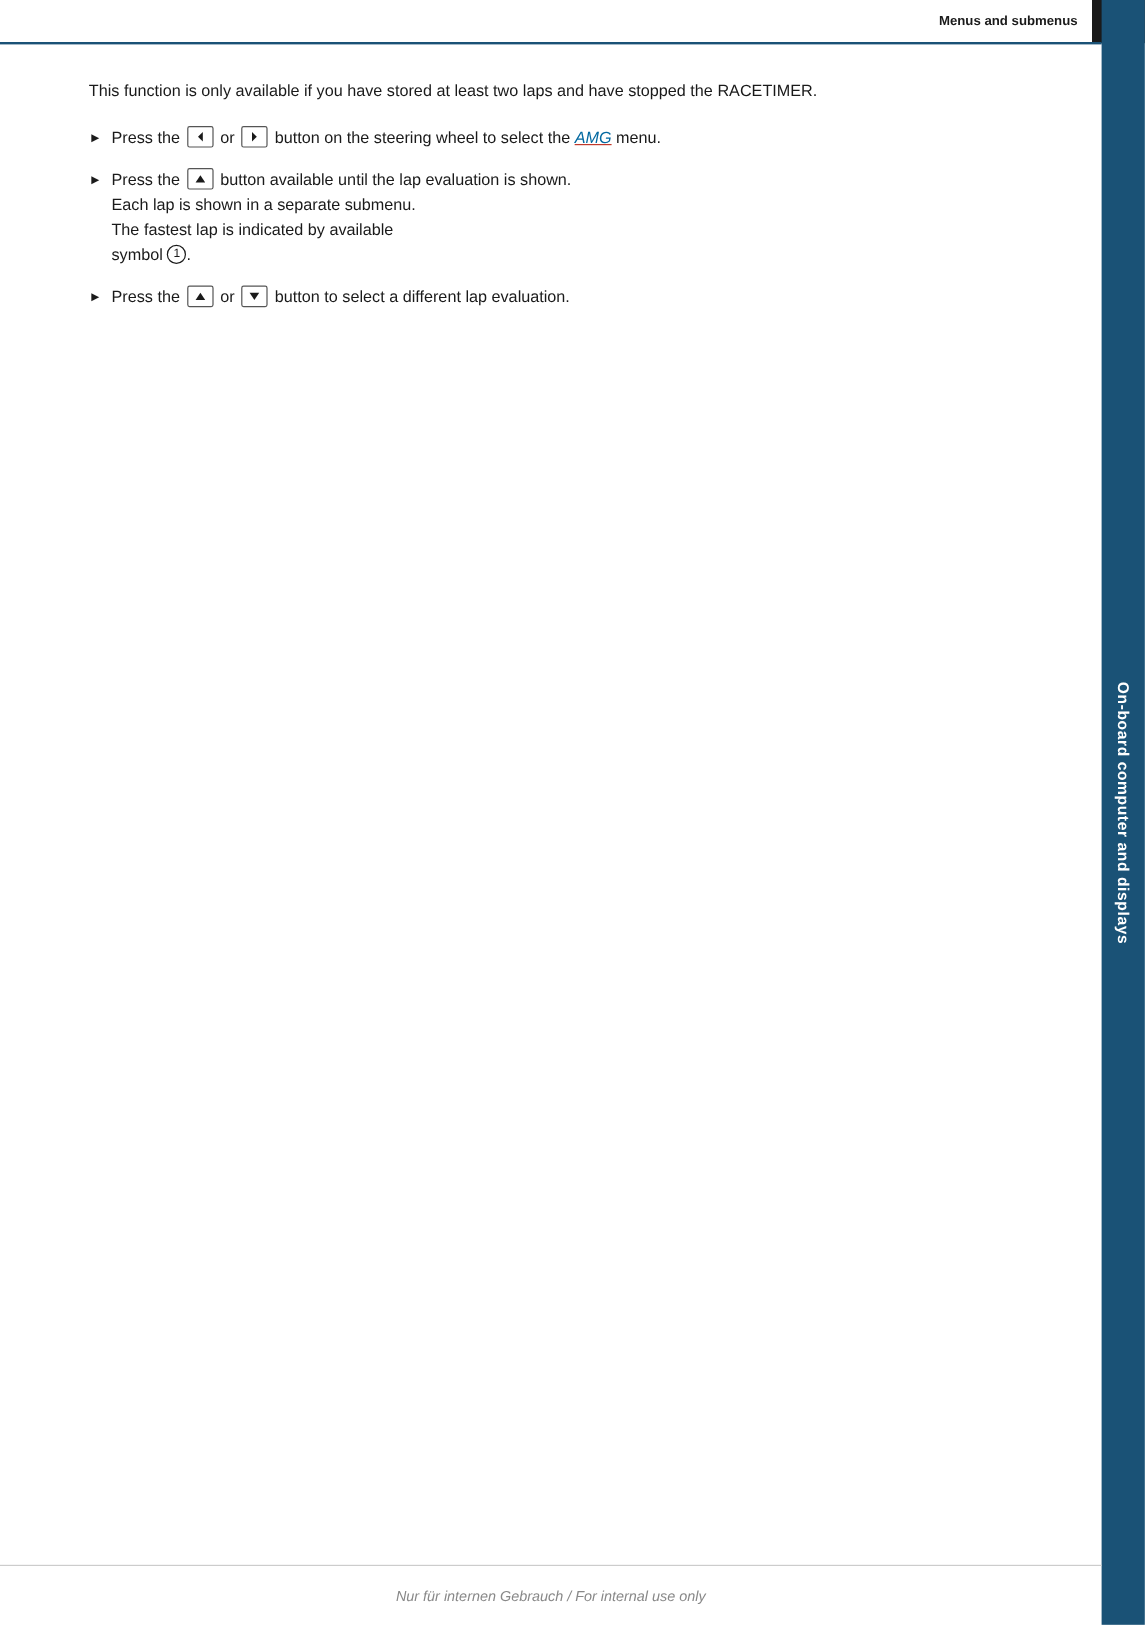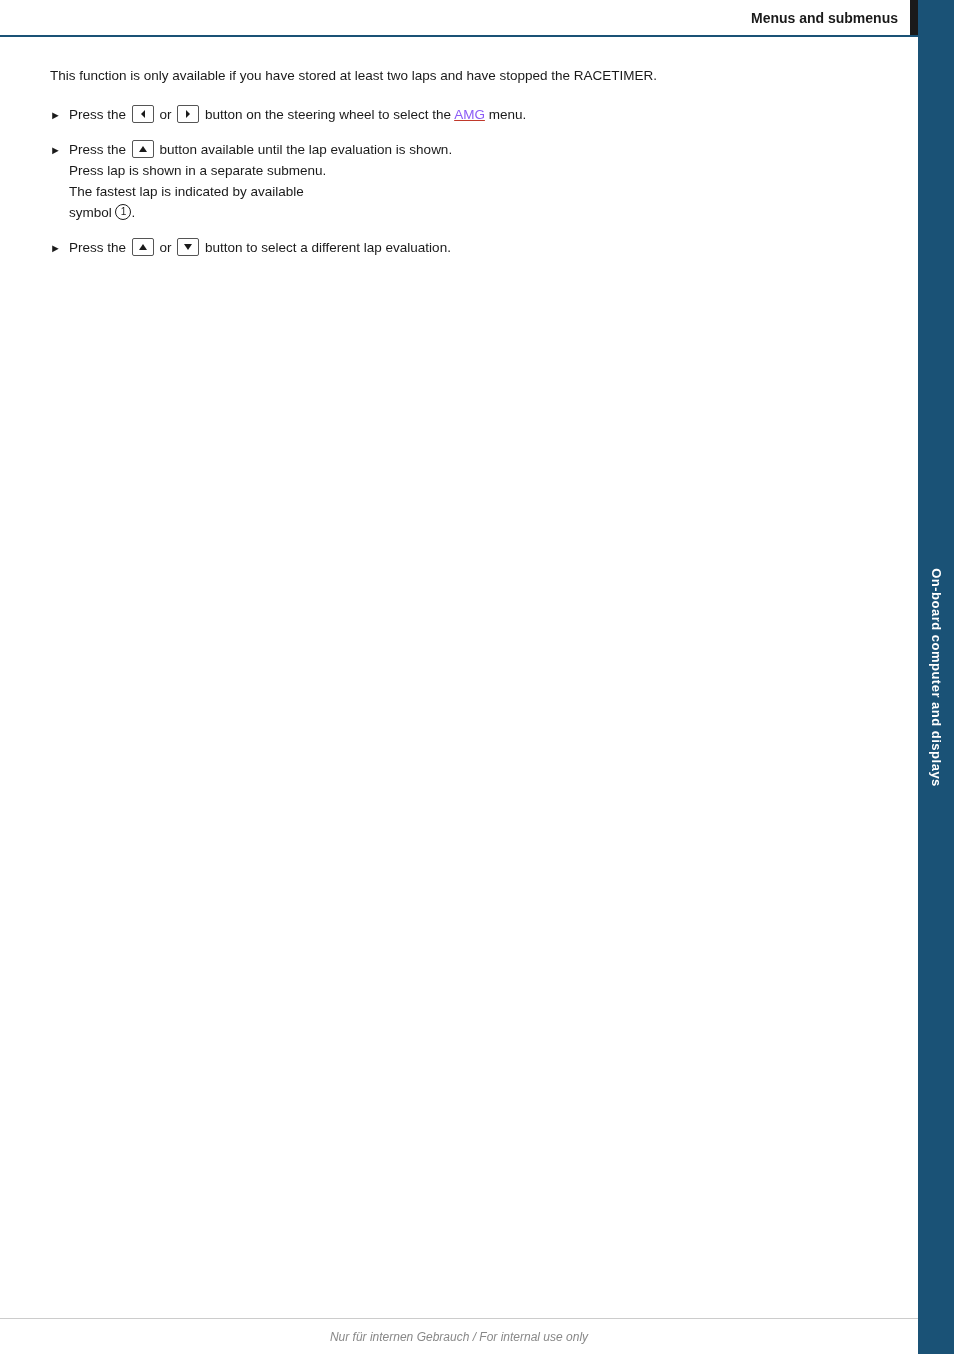--- a/index.html
+++ b/index.html
@@ -40,21 +40,21 @@
     .header-title-area {
       flex: 1;
       display: flex;
       align-items: center;
       justify-content: flex-end;
       padding-right: 12px;
       border-bottom: 1px solid #cccccc;
     }
 
     .header-title {
-      font-size: 14px;
+      font-size: 11px;
       font-weight: bold;
       color: #1a1a1a;
     }
 
     .header-page-num {
       background: #1a1a1a;
       color: #ffffff;
       font-size: 13px;
       font-weight: bold;
       width: 44px;
@@ -86,21 +86,21 @@
       letter-spacing: 0.5px;
     }
 
     
     .main-content {
       position: absolute;
       top: 36px;
       left: 0;
       right: 36px;
       bottom: 50px;
-      padding: 30px 50px 20px 50px;
+      padding: 30px 50px 20px 74px;
     }
 
     .intro-text {
       font-size: 13.5px;
       line-height: 1.55;
       color: #1a1a1a;
       margin-bottom: 18px;
     }
 
     .bullet-list {
@@ -147,21 +147,22 @@
       top: -1px;
     }
 
     .btn-icon svg {
       width: 10px;
       height: 10px;
     }
 
     
     .amg-text {
-      color: #8b5cf6;
+      color: #0369a1;
+      font-style: italic;
       text-decoration: underline;
       text-decoration-color: #c0392b;
     }
 
     
     .circle-num {
       display: inline-flex;
       align-items: center;
       justify-content: center;
       width: 16px;
@@ -173,21 +174,21 @@
       position: relative;
       top: -1px;
     }
 
     
     .footer {
       position: absolute;
       bottom: 0;
       left: 0;
       right: 36px;
-      height: 36px;
+      height: 50px;
       display: flex;
       align-items: center;
       justify-content: center;
       border-top: 1px solid #cccccc;
     }
 
     .footer-text {
       font-size: 12px;
       color: #888888;
       font-style: italic;
@@ -250,21 +251,21 @@
         <span class="bullet-arrow">►</span>
         <span class="bullet-content">
           <span>Press the </span>
           <span class="btn-icon">
             <svg viewBox="0 0 10 10" xmlns="http://www.w3.org/2000/svg">
               <polygon points="1,8 5,2 9,8" fill="#1a1a1a"></polygon>
             </svg>
           </span>
           <span> button available until the lap evaluation is shown.</span>
           <br>
-          <span>Press lap is shown in a separate submenu.</span>
+          <span>Each lap is shown in a separate submenu.</span>
           <br>
           <span>The fastest lap is indicated by available</span>
           <br>
           <span>symbol <span class="circle-num">1</span>.</span>
         </span>
       </li>
 
       <li class="bullet-item">
         <span class="bullet-arrow">►</span>
         <span class="bullet-content">

